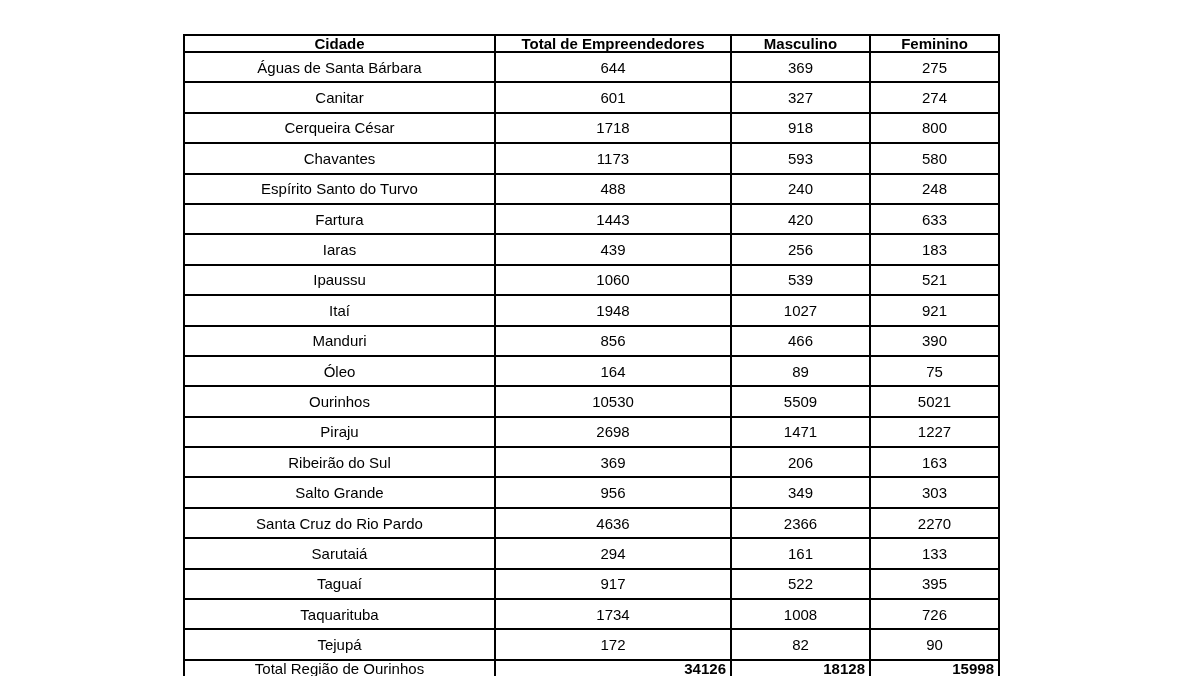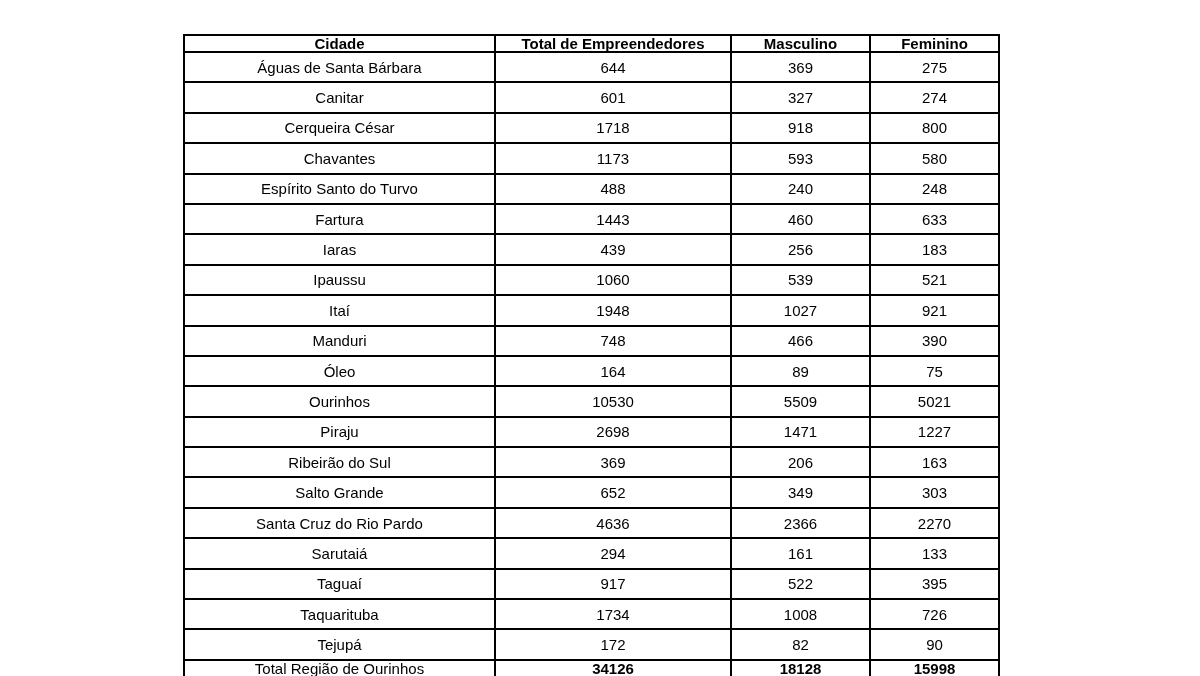--- a/index.html
+++ b/index.html
@@ -37,20 +37,21 @@
     white-space: nowrap;
   }
   table.data-table th {
     font-weight: 700;
   }
   table.data-table td {
     font-weight: 400;
   }
   table.data-table tfoot td.bold-val {
     font-weight: 700;
+    text-align: right;
   }
 </style>
 </head>
 <body>
 
 <div class="table-wrap">
   <table class="data-table">
     <colgroup>
       <col style="width:311px">
       <col style="width:236px">
@@ -92,21 +93,21 @@
         </tr>
         <tr>
           <td>Espírito Santo do Turvo</td>
           <td>488</td>
           <td>240</td>
           <td>248</td>
         </tr>
         <tr>
           <td>Fartura</td>
           <td>1443</td>
-          <td>460</td>
+          <td>420</td>
           <td>633</td>
         </tr>
         <tr>
           <td>Iaras</td>
           <td>439</td>
           <td>256</td>
           <td>183</td>
         </tr>
         <tr>
           <td>Ipaussu</td>
@@ -115,21 +116,21 @@
           <td>521</td>
         </tr>
         <tr>
           <td>Itaí</td>
           <td>1948</td>
           <td>1027</td>
           <td>921</td>
         </tr>
         <tr>
           <td>Manduri</td>
-          <td>748</td>
+          <td>856</td>
           <td>466</td>
           <td>390</td>
         </tr>
         <tr>
           <td>Óleo</td>
           <td>164</td>
           <td>89</td>
           <td>75</td>
         </tr>
         <tr>
@@ -145,21 +146,21 @@
           <td>1227</td>
         </tr>
         <tr>
           <td>Ribeirão do Sul</td>
           <td>369</td>
           <td>206</td>
           <td>163</td>
         </tr>
         <tr>
           <td>Salto Grande</td>
-          <td>652</td>
+          <td>956</td>
           <td>349</td>
           <td>303</td>
         </tr>
         <tr>
           <td>Santa Cruz do Rio Pardo</td>
           <td>4636</td>
           <td>2366</td>
           <td>2270</td>
         </tr>
         <tr>

